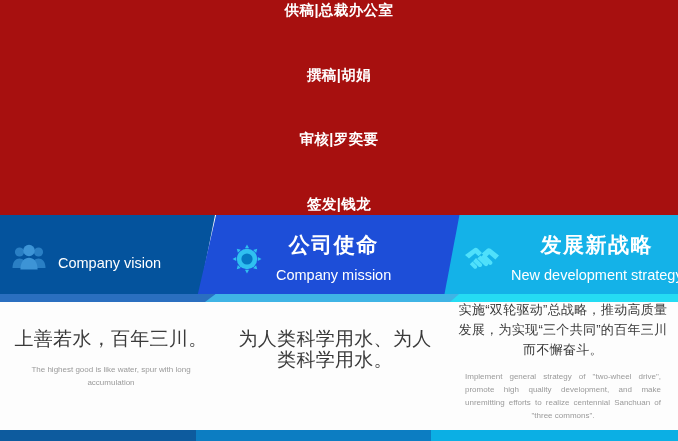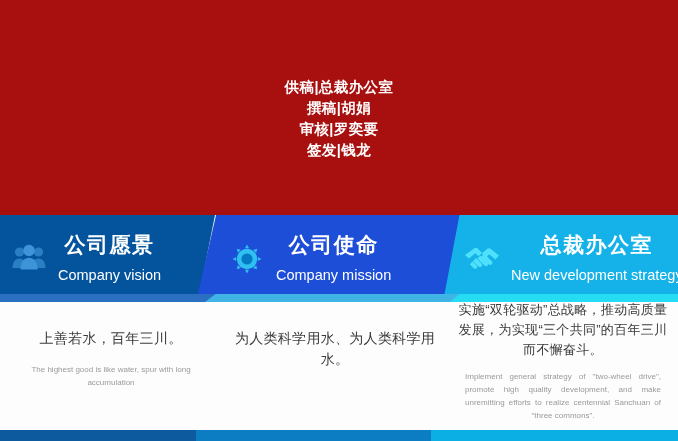--- a/index.html
+++ b/index.html
@@ -22,22 +22,21 @@
   .credits {
     position: absolute;
     left: 0;
     top: 0;
     width: 678px;
     height: 215px;
     background: #a7100f;
     display: flex;
     flex-direction: column;
     align-items: center;
-    justify-content: center;
-    padding-top: 22px;
+    justify-content: space-between;
     box-sizing: border-box;
   }
   .credit-line {
     color: #ffffff;
     font-size: 14.5px;
     font-weight: bold;
     line-height: 21px;
     letter-spacing: 0.4px;
     text-align: center;
   }
@@ -134,21 +133,21 @@
     display: flex;
     flex-direction: column;
     align-items: center;
   }
   .col-1 { width: 222px; padding-left: 12px; padding-right: 12px; }
   .col-2 { width: 226px; padding-left: 10px; padding-right: 10px; }
   .col-3 { width: 230px; padding-left: 6px; padding-right: 6px; padding-top: 14px; justify-content: flex-end; }
 
   .body-cn {
     color: #3a3a3a;
-    font-size: 14px;
+    font-size: 19px;
     line-height: 21px;
     text-align: center;
     letter-spacing: 0.3px;
   }
   .col-3 .body-cn {
     font-size: 13px;
     line-height: 20px;
   }
   .body-en {
     color: #9a9a9a;
@@ -198,21 +197,20 @@
         <svg width="34" height="30" viewBox="0 0 34 30">
           <circle cx="7.5" cy="8" r="4.6" fill="#2a7fc4"></circle>
           <path d="M0.5 24 C0.5 17.5 4 14.6 7.5 14.6 C11 14.6 14.5 17.5 14.5 24 Z" fill="#2a7fc4"></path>
           <circle cx="26.5" cy="8" r="4.6" fill="#2a7fc4"></circle>
           <path d="M19.5 24 C19.5 17.5 23 14.6 26.5 14.6 C30 14.6 33.5 17.5 33.5 24 Z" fill="#2a7fc4"></path>
           <circle cx="17" cy="6.5" r="5.8" fill="#3d94d6"></circle>
           <path d="M8.4 25.5 C8.4 17.5 12.6 13.8 17 13.8 C21.4 13.8 25.6 17.5 25.6 25.5 Z" fill="#3d94d6"></path>
         </svg>
       </div>
       <div class="panel-text">
-        <div class="panel-title-cn">公司愿景</div>
         <div class="panel-title-en">Company vision</div>
       </div>
     </div>
 
     <div class="panel panel-2">
       <div class="panel-icon">
         <svg width="32" height="32" viewBox="0 0 32 32">
           <g fill="#2fc0f0">
             <path d="M16 1.5 L18.1 5.2 L13.9 5.2 Z"></path>
             <path d="M16 30.5 L13.9 26.8 L18.1 26.8 Z"></path>
@@ -240,21 +238,21 @@
             <path d="M2 11 L11 4.5 C12.2 3.6 13.6 3.6 14.6 4.6 L19 9 L15.5 12.2 L12.2 9.2 L6 14.5 Z"></path>
             <path d="M36 11.5 L27.5 4.8 C26.3 3.9 24.9 3.9 23.9 4.9 L18.8 9.6 L23 13.4 L26.2 10.3 L32.4 15.4 Z"></path>
             <path d="M13 14 L18.5 19.4 C19.4 20.3 19.4 21.6 18.5 22.4 C17.6 23.3 16.3 23.3 15.4 22.4 L10 17.2 Z"></path>
             <path d="M17.4 11.6 L24.6 18.6 C25.5 19.5 25.5 20.8 24.6 21.6 C23.7 22.5 22.4 22.5 21.5 21.6 L14.3 14.6 Z"></path>
             <path d="M21.2 9.8 L28.8 17.2 C29.7 18.1 29.7 19.4 28.8 20.2 C27.9 21.1 26.6 21.1 25.7 20.2 L18.1 12.8 Z"></path>
             <path d="M9.6 17.6 L13.6 21.5 C14.4 22.3 14.4 23.5 13.6 24.2 C12.8 25 11.6 25 10.8 24.2 L6.8 20.3 Z"></path>
           </g>
         </svg>
       </div>
       <div class="panel-text">
-        <div class="panel-title-cn">总裁办公室</div>
+        <div class="panel-title-cn">发展新战略</div>
         <div class="panel-title-en">New development strategy</div>
       </div>
     </div>
 
     <div class="banner-stripe stripe-1"></div>
     <div class="banner-stripe stripe-2"></div>
     <div class="banner-stripe stripe-3"></div>
   </div>
 
   <div class="content">

